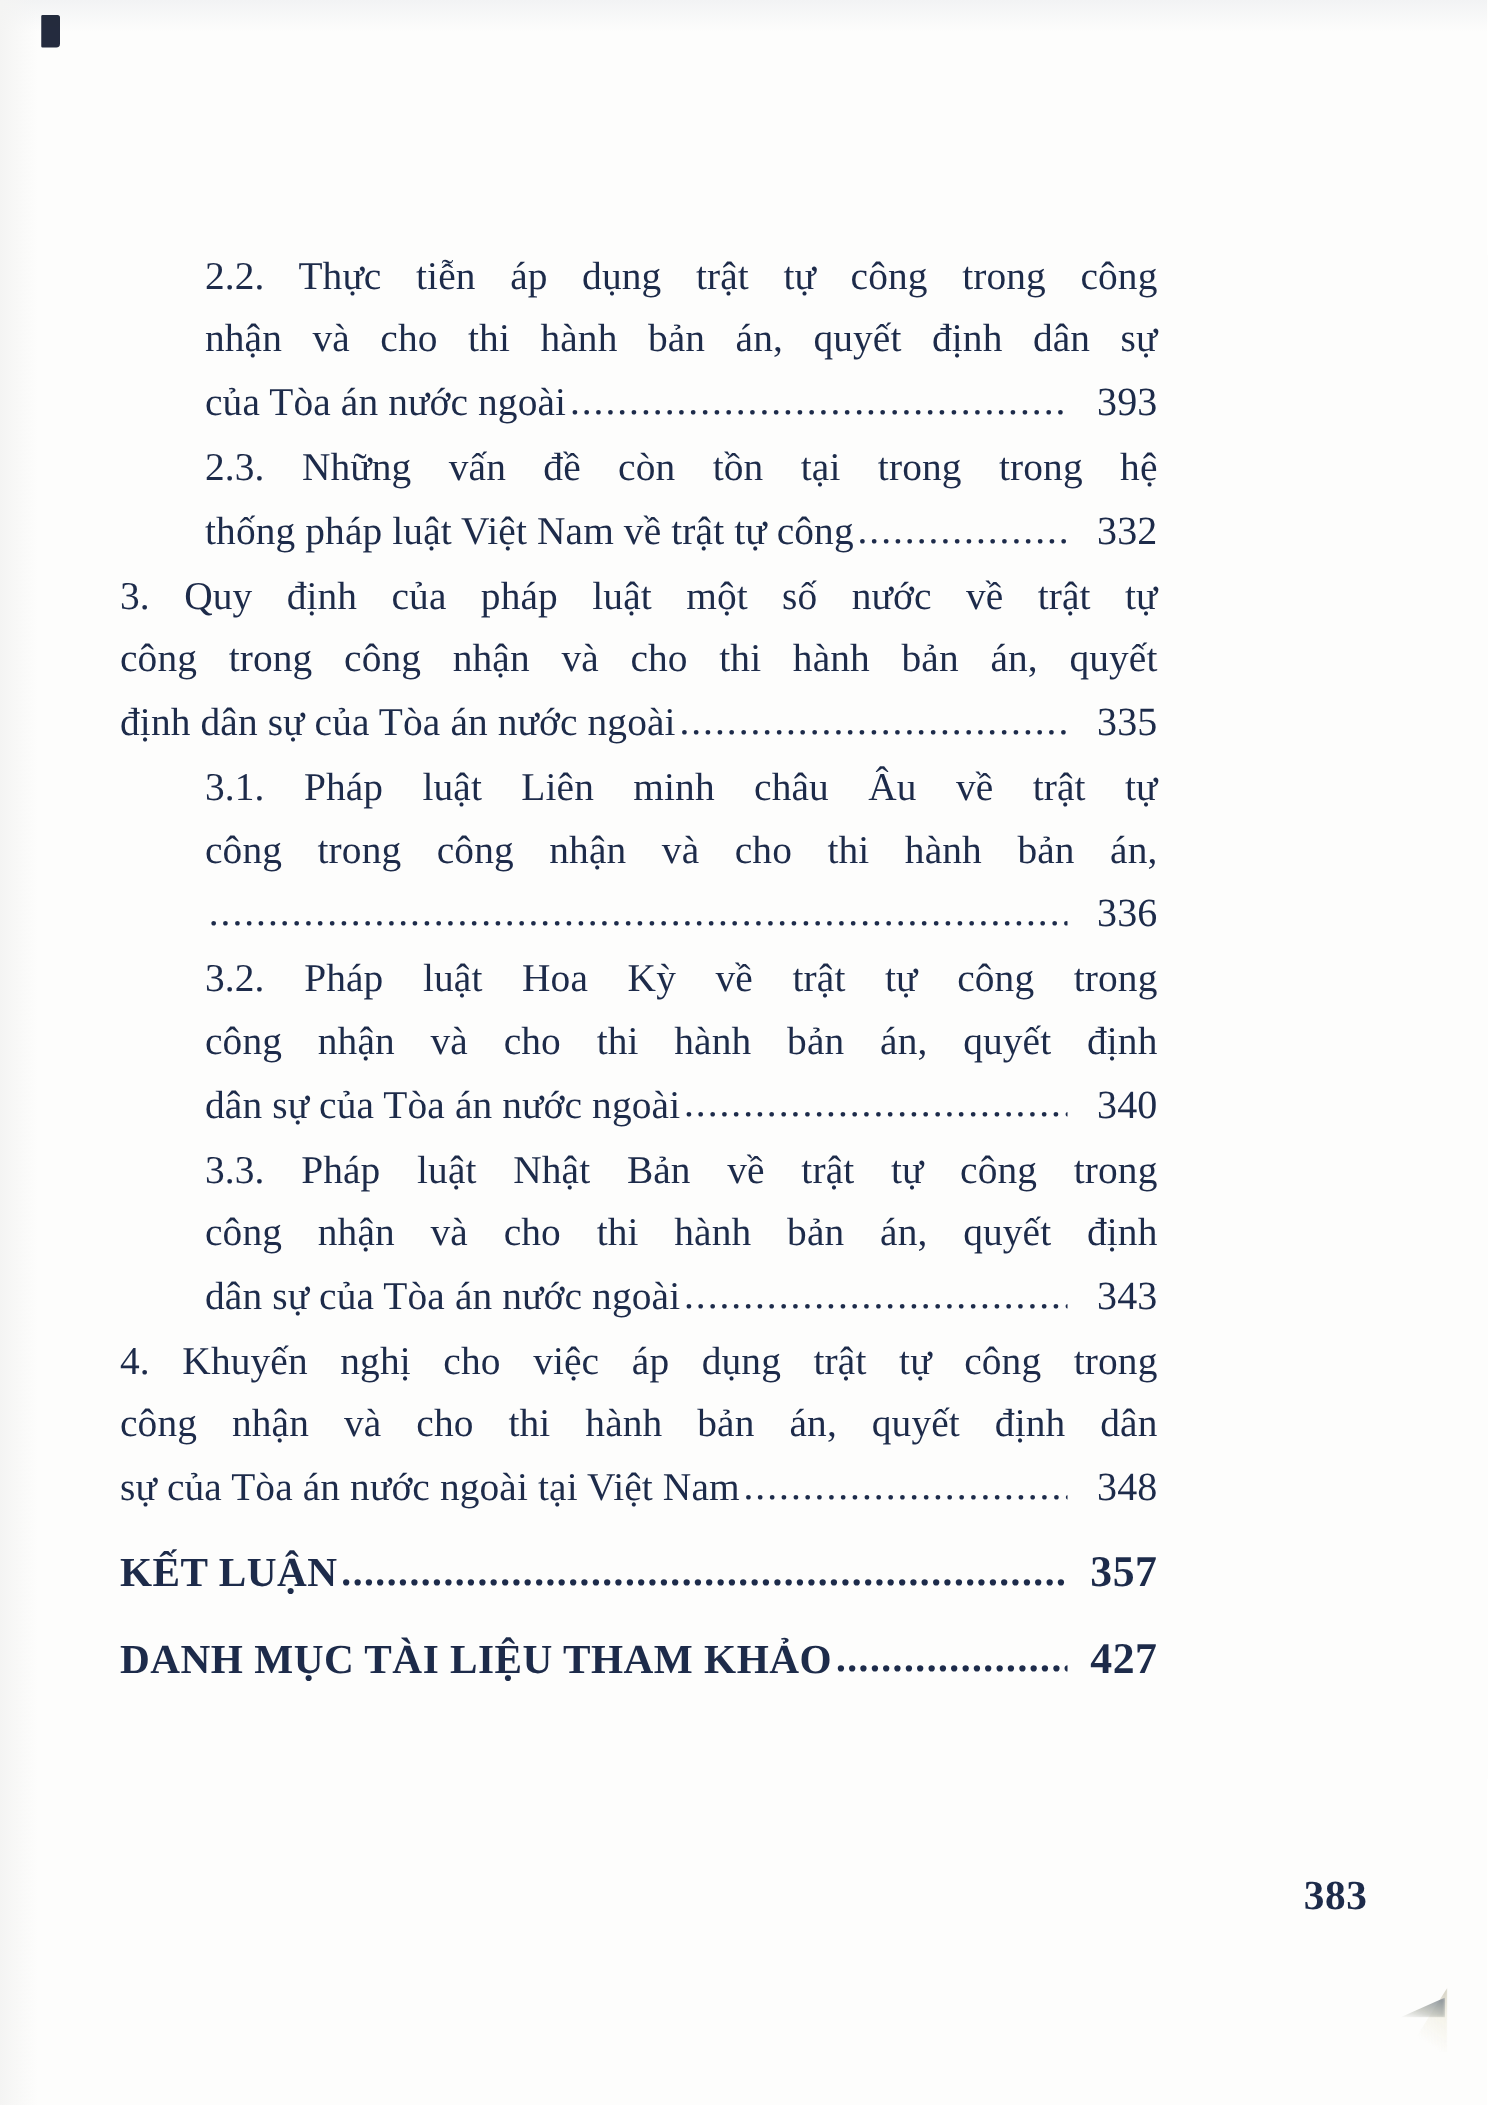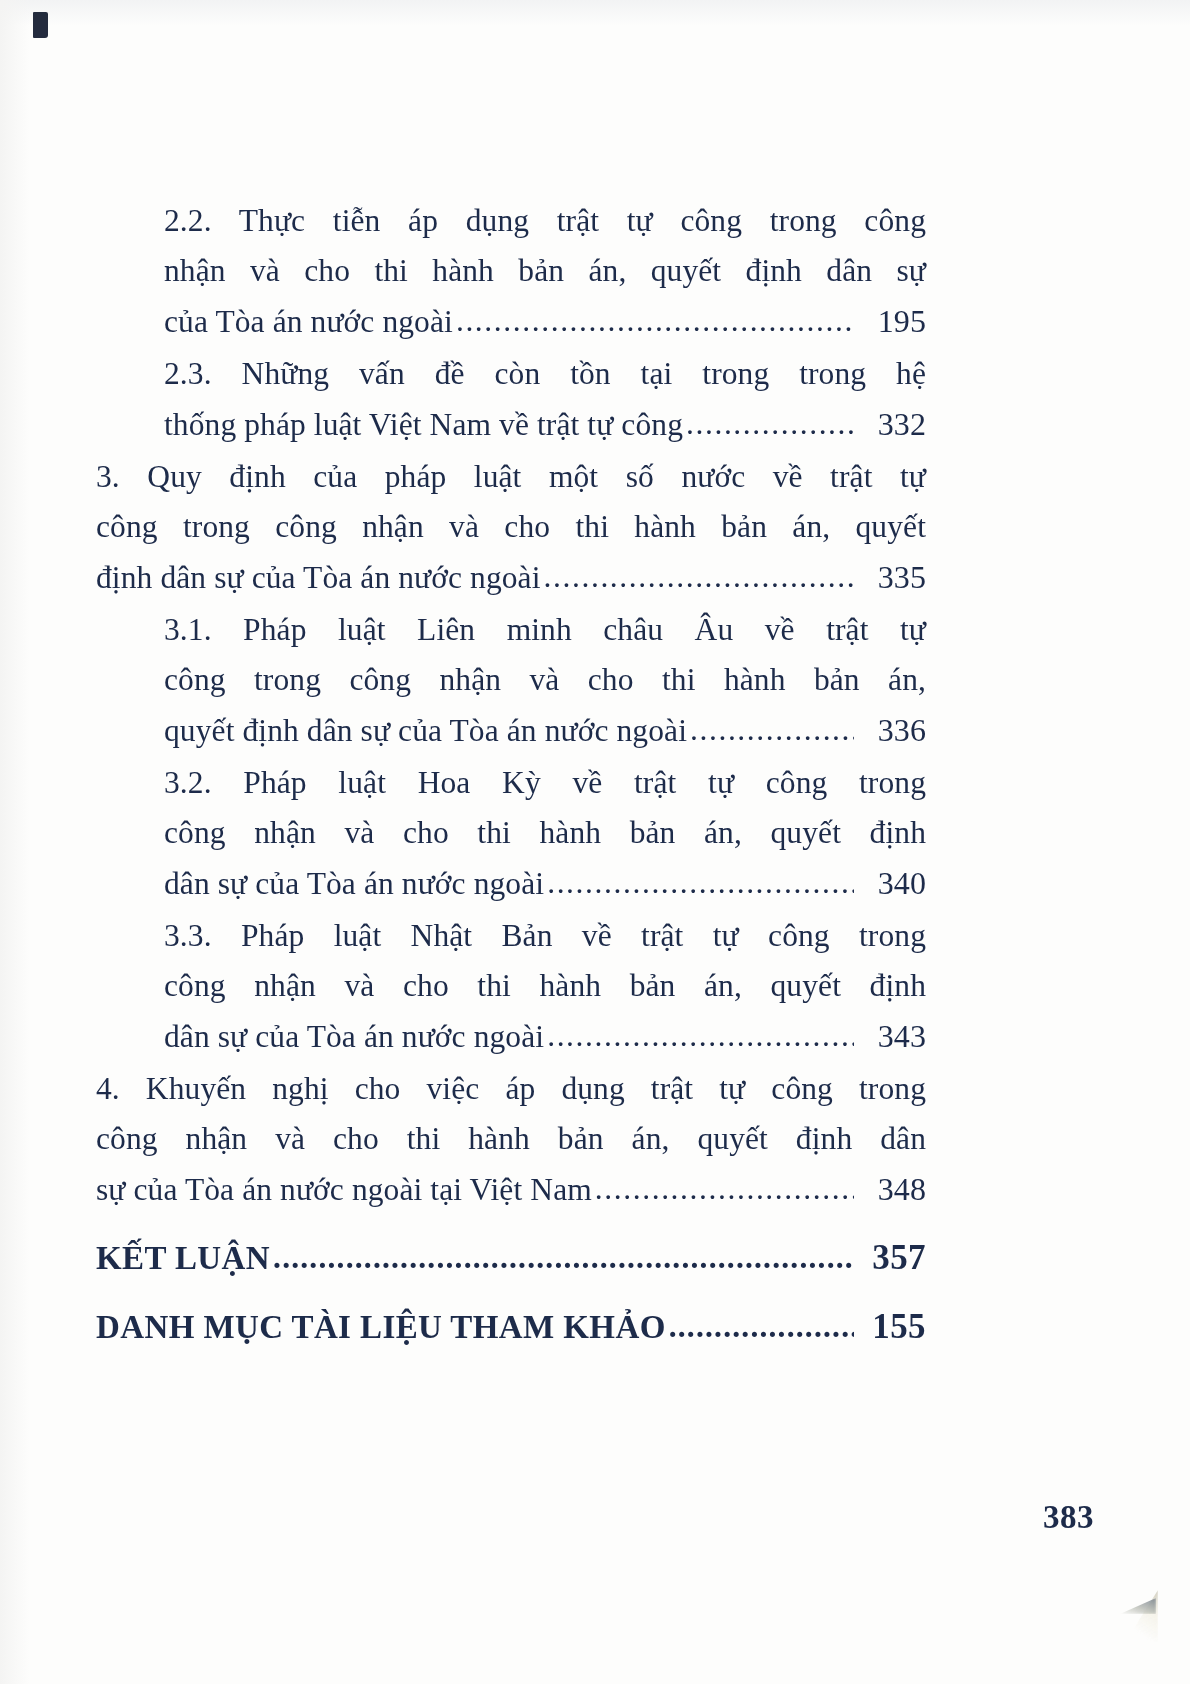--- a/index.html
+++ b/index.html
@@ -171,21 +171,21 @@
       <div class="toc-entry lvl-sub">
         <div class="line justify">
           <span class="txt">2.2. Thực tiễn áp dụng trật tự công trong công</span>
         </div>
         <div class="line justify cont">
           <span class="txt">nhận và cho thi hành bản án, quyết định dân sự</span>
         </div>
         <div class="line last cont">
           <span class="txt">của Tòa án nước ngoài</span>
           <span class="leader">........................................................................................................................</span>
-          <span class="pagenum">195</span>
+          <span class="pagenum">393</span>
         </div>
       </div>
       <div class="toc-entry lvl-sub">
         <div class="line justify">
           <span class="txt">2.3. Những vấn đề còn tồn tại trong trong hệ</span>
         </div>
         <div class="line last cont">
           <span class="txt">thống pháp luật Việt Nam về trật tự công</span>
           <span class="leader">........................................................................................................................</span>
           <span class="pagenum">332</span>
@@ -205,21 +205,20 @@
         </div>
       </div>
       <div class="toc-entry lvl-sub">
         <div class="line justify">
           <span class="txt">3.1. Pháp luật Liên minh châu Âu về trật tự</span>
         </div>
         <div class="line justify cont">
           <span class="txt">công trong công nhận và cho thi hành bản án,</span>
         </div>
         <div class="line last cont">
-          <span class="txt">quyết định dân sự của Tòa án nước ngoài</span>
           <span class="leader">........................................................................................................................</span>
           <span class="pagenum">336</span>
         </div>
       </div>
       <div class="toc-entry lvl-sub">
         <div class="line justify">
           <span class="txt">3.2. Pháp luật Hoa Kỳ về trật tự công trong</span>
         </div>
         <div class="line justify cont">
           <span class="txt">công nhận và cho thi hành bản án, quyết định</span>
@@ -260,21 +259,21 @@
         <div class="line last">
           <span class="txt">KẾT LUẬN</span>
           <span class="leader">........................................................................................................................</span>
           <span class="pagenum">357</span>
         </div>
       </div>
       <div class="toc-entry bold lvl-main gap-before">
         <div class="line last">
           <span class="txt">DANH MỤC TÀI LIỆU THAM KHẢO</span>
           <span class="leader">........................................................................................................................</span>
-          <span class="pagenum">155</span>
+          <span class="pagenum">427</span>
         </div>
       </div>
     </div>
 
   <div class="page-curl"></div>
 
   <div class="footer-pagenum">383</div>
 </div>
 
 </body></html>

